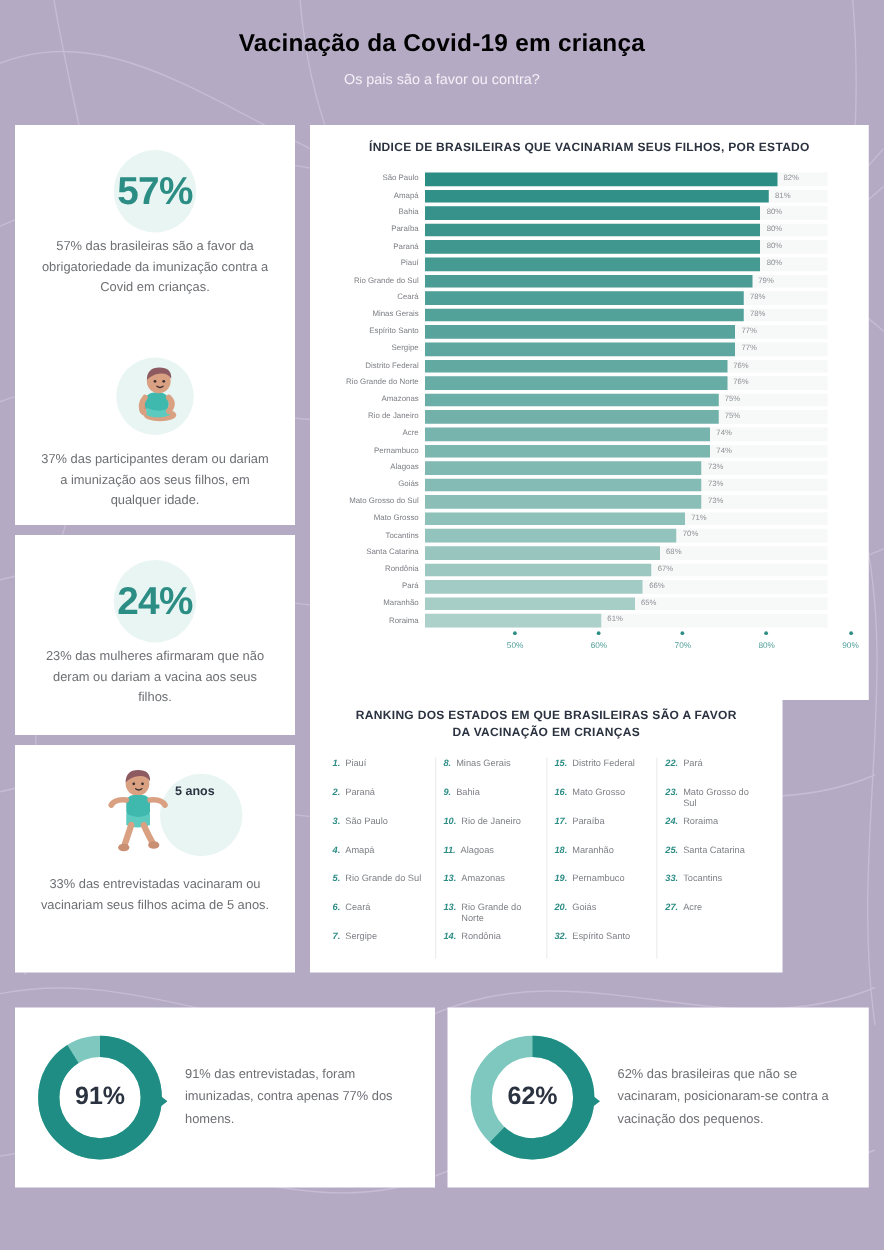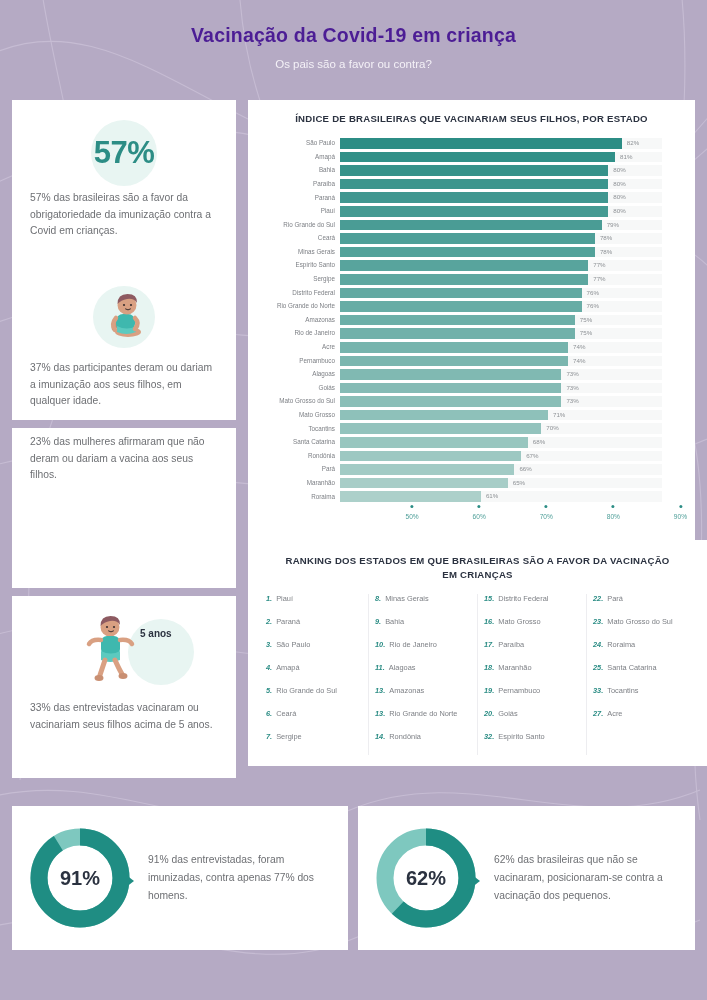--- a/index.html
+++ b/index.html
@@ -10,41 +10,41 @@
     overflow: hidden;
   }
   #page { position: relative; width: 707px; height: 1000px; background: #b5aac4; }
 
   
   #bgwaves { position: absolute; inset: 0; width: 707px; height: 1000px; pointer-events: none; }
 
   
   .header { position: absolute; left: 0; top: 0; width: 707px; height: 100px; text-align: center; }
   .header h1 {
-    margin-top: 24px; font-size: 19.5px; font-weight: bold; color: #4c1d95; letter-spacing: .2px;
+    margin-top: 24px; font-size: 19.5px; font-weight: bold; color: #000000; letter-spacing: .2px;
   }
   .header .sub { margin-top: 11px; font-size: 11.5px; color: #f4f1f7; font-weight: normal; }
 
   
   .card { position: absolute; background: #ffffff; }
 
   
   .lcard { left: 12px; width: 224px; }
   .stat-circle {
     position: relative; height: 62px; display: flex; align-items: center; justify-content: center;
   }
   .stat-circle .blob {
     position: absolute; width: 66px; height: 66px; border-radius: 50%;
     background: #e8f5f2; left: 50%; top: 50%; transform: translate(-50%,-50%);
   }
   .stat-num {
     position: relative; font-size: 31px; font-weight: bold; color: #2c8d85; letter-spacing: -.5px;
   }
   .lcard p {
-    font-size: 10.3px; color: #6d6f73; line-height: 1.62;
+    font-size: 10.3px; color: #6d6f73; text-align: center; line-height: 1.62;
     padding: 0 18px; margin-top: 6px;
   }
   .icon-wrap { position: relative; height: 74px; display:flex; align-items:center; justify-content:center; }
   .icon-wrap .blob { position:absolute; width: 62px; height: 62px; border-radius:50%; background:#e8f5f2; }
   .age-badge { position: absolute; font-size: 10px; font-weight: bold; color: #2b3240; }
 
   
   #chart-card { left: 248px; top: 100px; width: 447px; height: 460px; }
   .chart-title {
     font-size: 9.6px; font-weight: bold; color: #2b3240; text-align: center;
@@ -60,21 +60,21 @@
   .bar-fill { height: 100%; }
   .bar-val {
     position: absolute; top: 1px; font-size: 6.2px; color: #8d9195; white-space: nowrap;
   }
   .axis { position: relative; margin-left: 97px; width: 322px; height: 26px; }
   .tick { position: absolute; top: 0; transform: translateX(-50%); text-align: center; }
   .tick .dot { width: 3px; height: 3px; border-radius: 50%; background: #2c8d85; margin: 0 auto 5px auto; }
   .tick .tlab { font-size: 6.6px; color: #4f9f99; }
 
   
-  #rank-card { left: 248px; top: 540px; width: 459px; height: 226px; }
+  #rank-card { left: 248px; top: 552px; width: 378px; height: 226px; }
   .rank-title {
     font-size: 9.6px; font-weight: bold; color: #2b3240; text-align: center;
     letter-spacing: .25px; padding: 14px 30px 0 30px; line-height: 1.45;
   }
   .rank-cols { display: flex; margin-top: 12px; padding: 0 12px; }
   .rank-col { flex: 1; padding: 0 6px; }
   .rank-col.sep { border-right: 1px solid #ededf0; }
   .rank-item { display: flex; align-items: baseline; height: 23px; font-size: 7.4px; }
   .rank-n { color: #2c8d85; font-weight: bold; font-style: italic; margin-right: 4px; }
   .rank-s { color: #7c7f84; }
@@ -146,20 +146,24 @@
         <circle cx="36" cy="17" r="1.1" fill="#3a2f30"></circle>
         <path d="M30.5,21 q2.5,2 5,0" stroke="#3a2f30" stroke-width="1" fill="none" stroke-linecap="round"></path>
         <path d="M21,30 q-5,6 -1,12" stroke="#d9a082" stroke-width="4.5" fill="none" stroke-linecap="round"></path>
         <path d="M40,30 q5,5 0,11" stroke="#d9a082" stroke-width="4.5" fill="none" stroke-linecap="round"></path>
       </svg>
     </div>
     <p>37% das participantes deram ou dariam a imunização aos seus filhos, em qualquer idade.</p>
   </div>
 
   <div class="card lcard" id="stat-card-2" style="top:428px;height:160px;">
+    <div class="stat-circle" style="margin-top:22px;">
+      <div class="blob"></div>
+      <div class="stat-num">24%</div>
+    </div>
     <p>23% das mulheres afirmaram que não deram ou dariam a vacina aos seus filhos.</p>
   </div>
 
   <div class="card lcard" id="stat-card-3" style="top:596px;height:182px;">
     <div class="icon-wrap" style="margin-top:14px;height:84px;">
       <div class="blob" style="width:66px;height:66px;left:52%;"></div>
       <svg width="60" height="78" viewBox="0 0 60 78" style="position:relative;left:-12px;">
         <circle cx="28" cy="14" r="9.5" fill="#d9a082"></circle>
         <path d="M18.5,13 q0,-10 10,-10 q10,0 9.5,9 q-3,-5 -10,-4 q-6,1 -9.5,5 z" fill="#8d5a61"></path>
         <circle cx="25" cy="14" r="1.1" fill="#3a2f30"></circle>

